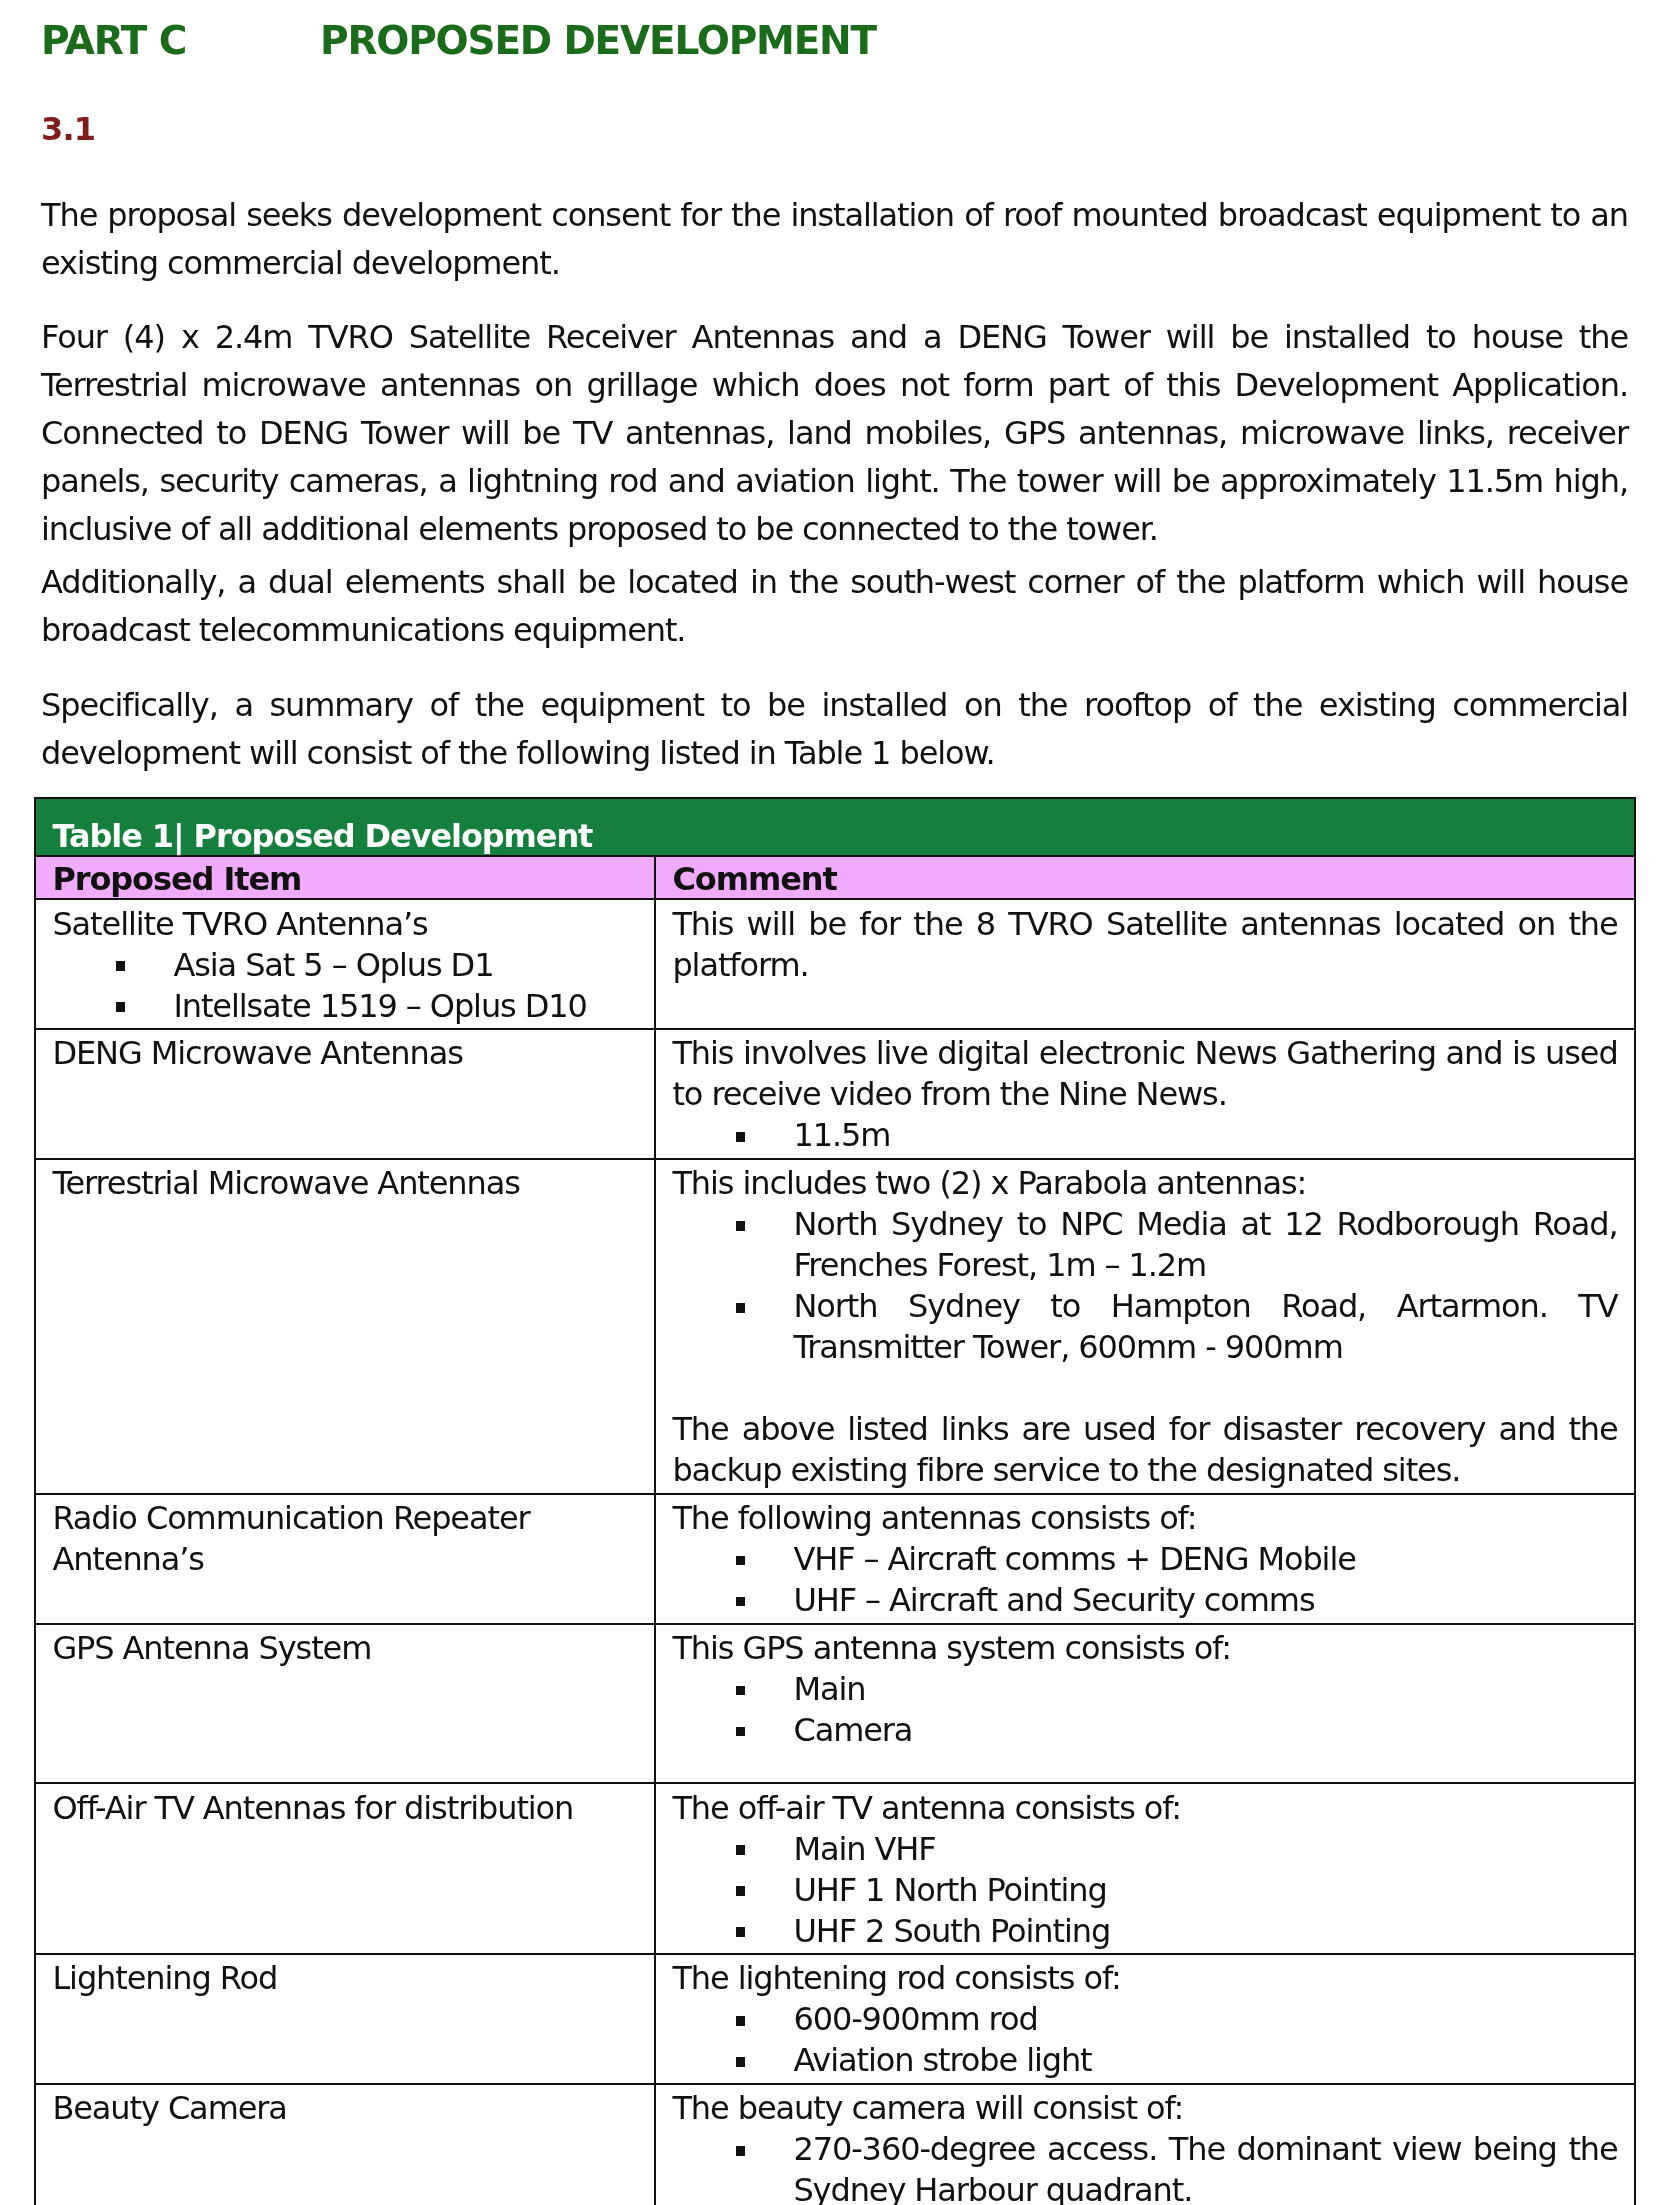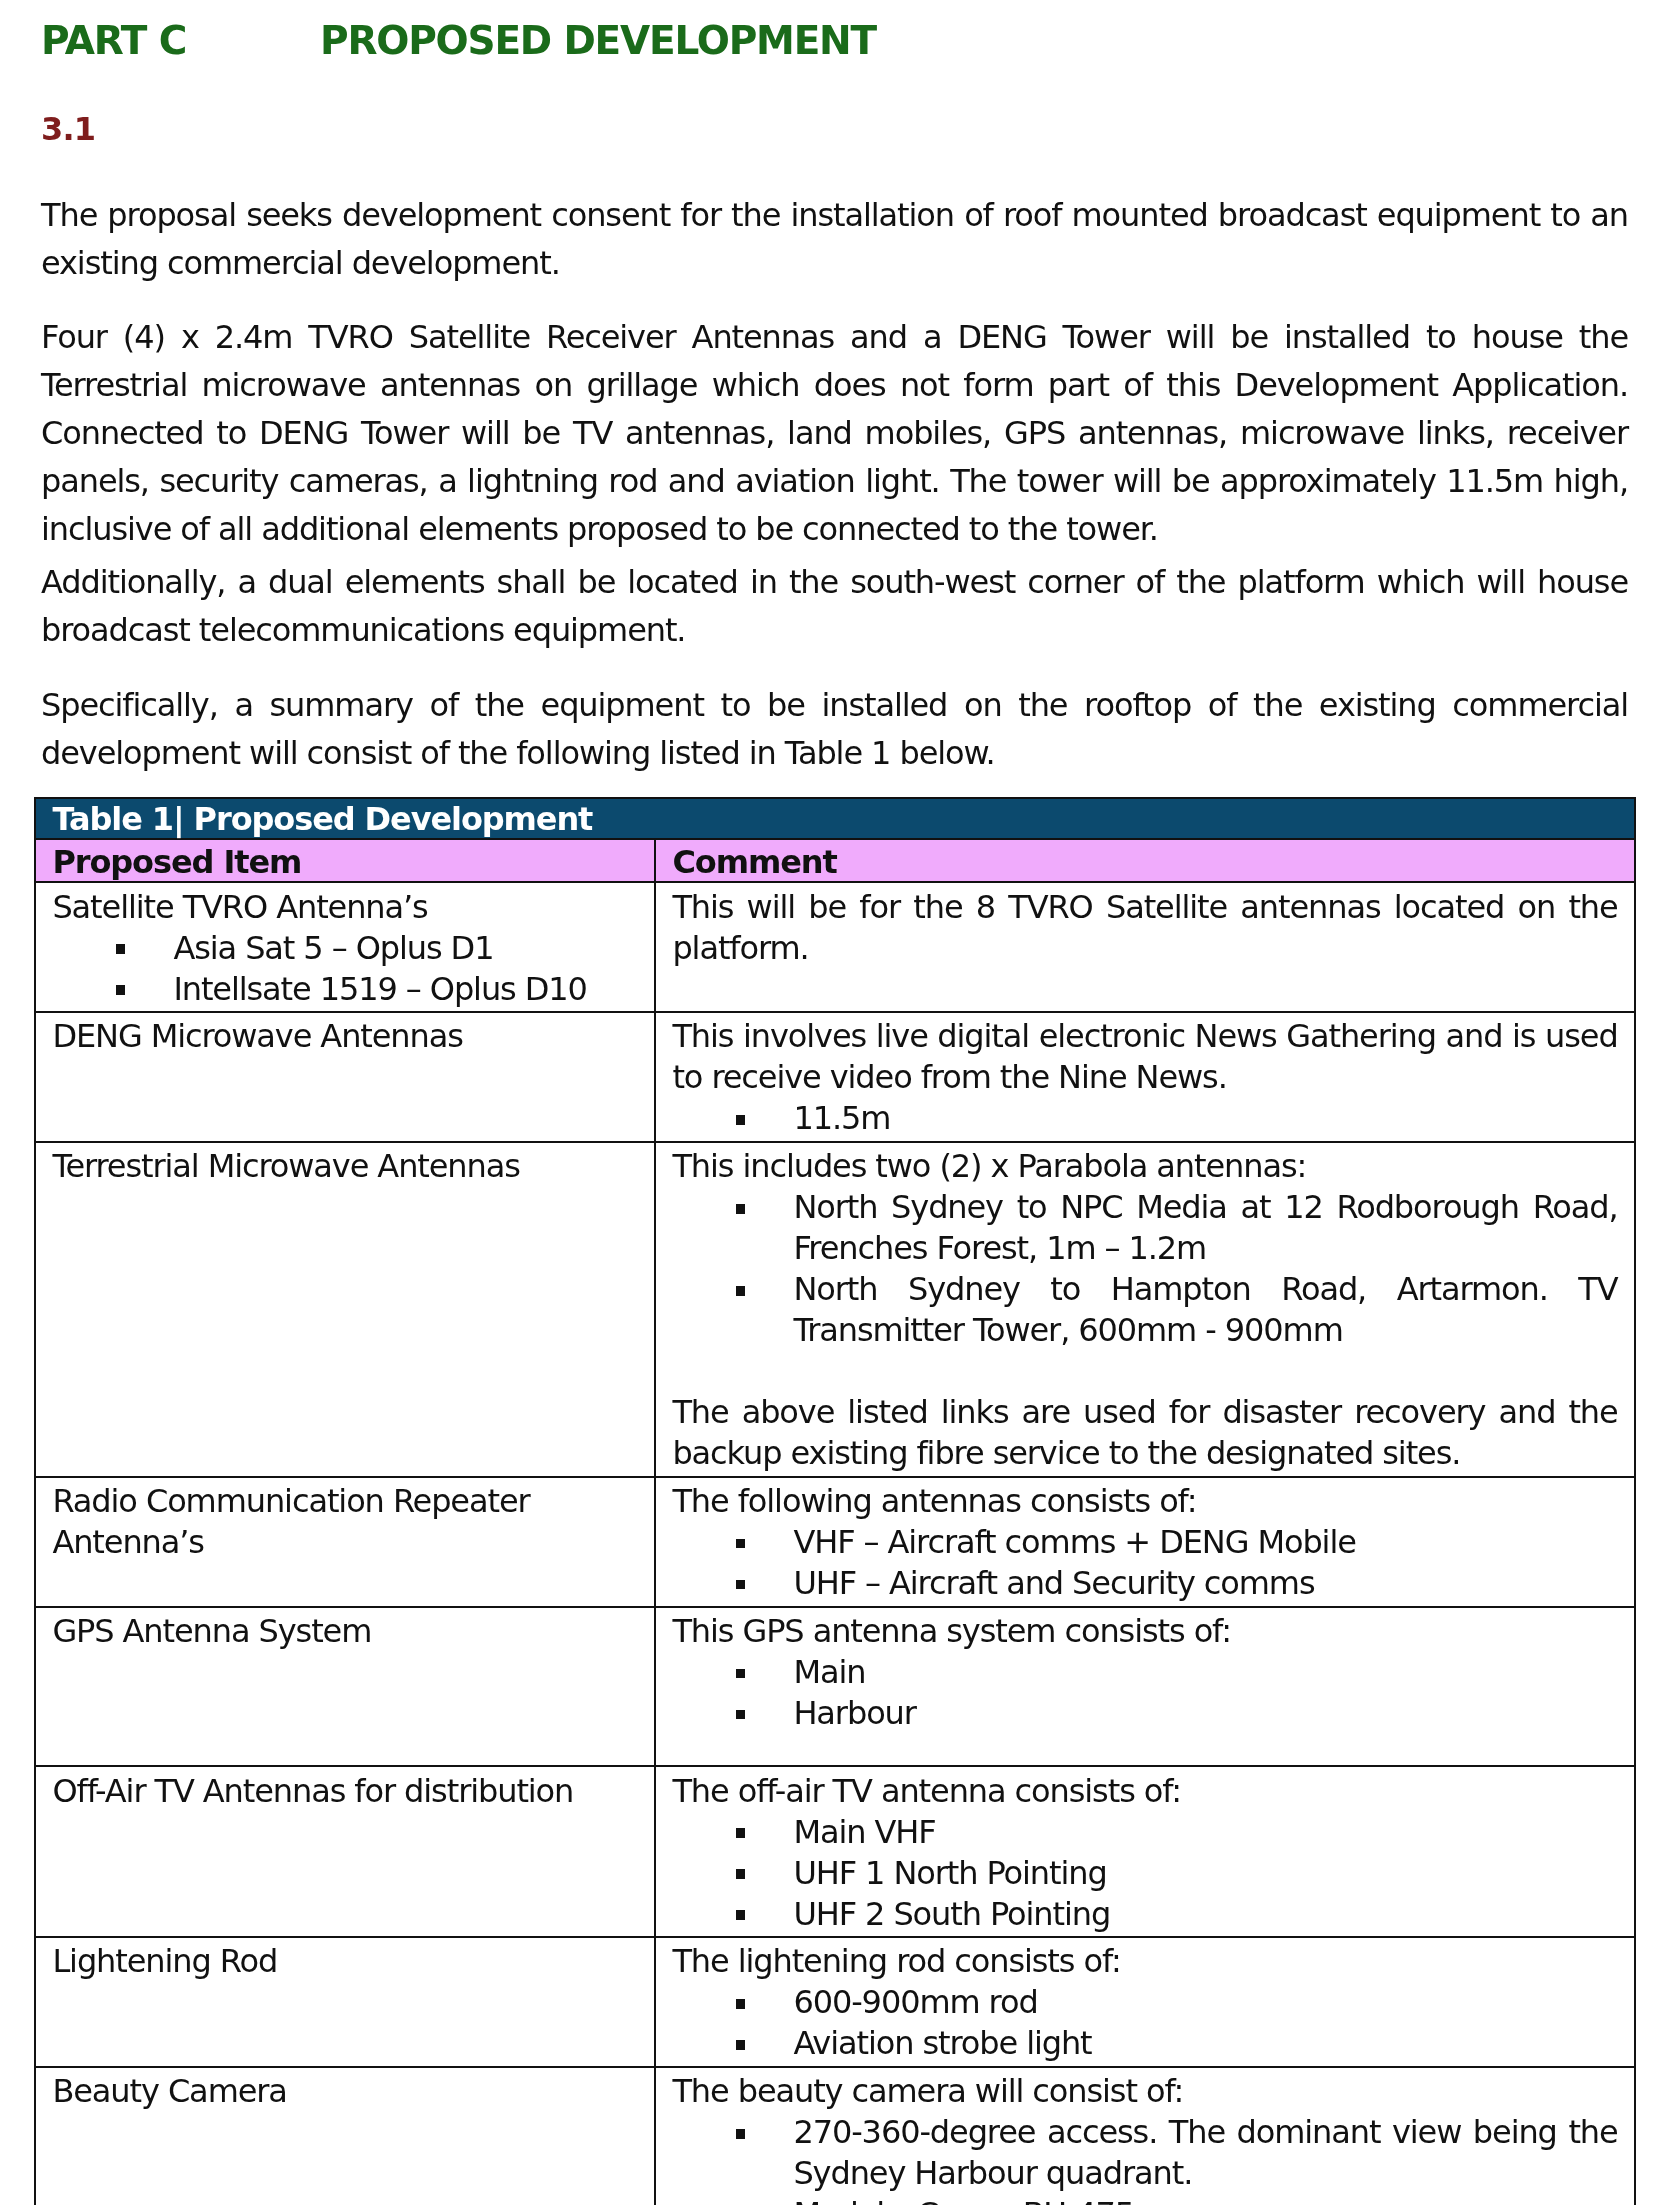--- a/index.html
+++ b/index.html
@@ -30,22 +30,22 @@
     table.devtable {
       position: absolute; left: 34px; top: 797px; width: 1602px;
       border-collapse: collapse; table-layout: fixed;
       font-size: 32px; letter-spacing: -1.1px;
     }
     .devtable td, .devtable th {
       border: 2.5px solid #111; vertical-align: top;
       padding: 3.3px 16.4px 1.6px 16.4px; line-height: 41px; text-align: left;
     }
     .devtable .title-row th {
-      background: #0c4a6e; color: #ffffff; font-weight: bold; font-size: 32px;
-      line-height: 38px; padding-top: 1px; padding-bottom: 0;
+      background: #15803d; color: #ffffff; font-weight: bold; font-size: 32px;
+      line-height: 38px; padding-top: 18px; padding-bottom: 0;
     }
     .devtable .header-row th {
       background: #f0abfc; color: #111; font-weight: bold; font-size: 32px;
       line-height: 38px; padding-top: 3.3px; padding-bottom: 0;
     }
     .devtable col.c1 { width: 620px; }
     .devtable .comment { text-align: justify; }
     ul.bul { list-style: none; margin: 0; padding: 0; }
     ul.bul li { position: relative; padding-left: 121px; text-align: justify; }
     ul.bul li::before {
@@ -141,21 +141,21 @@
   </tr>
 
   <tr>
     <td>
       <div>GPS Antenna System</div>
     </td>
     <td class="comment">
       <div>This GPS antenna system consists of:</div>
       <ul class="bul">
         <li>Main</li>
-        <li>Harbour</li>
+        <li>Camera</li>
       </ul>
       <div class="gap" style="height:29.5px"></div>
     </td>
   </tr>
 
   <tr>
     <td>
       <div>Off-Air TV Antennas for distribution</div>
     </td>
     <td class="comment">

